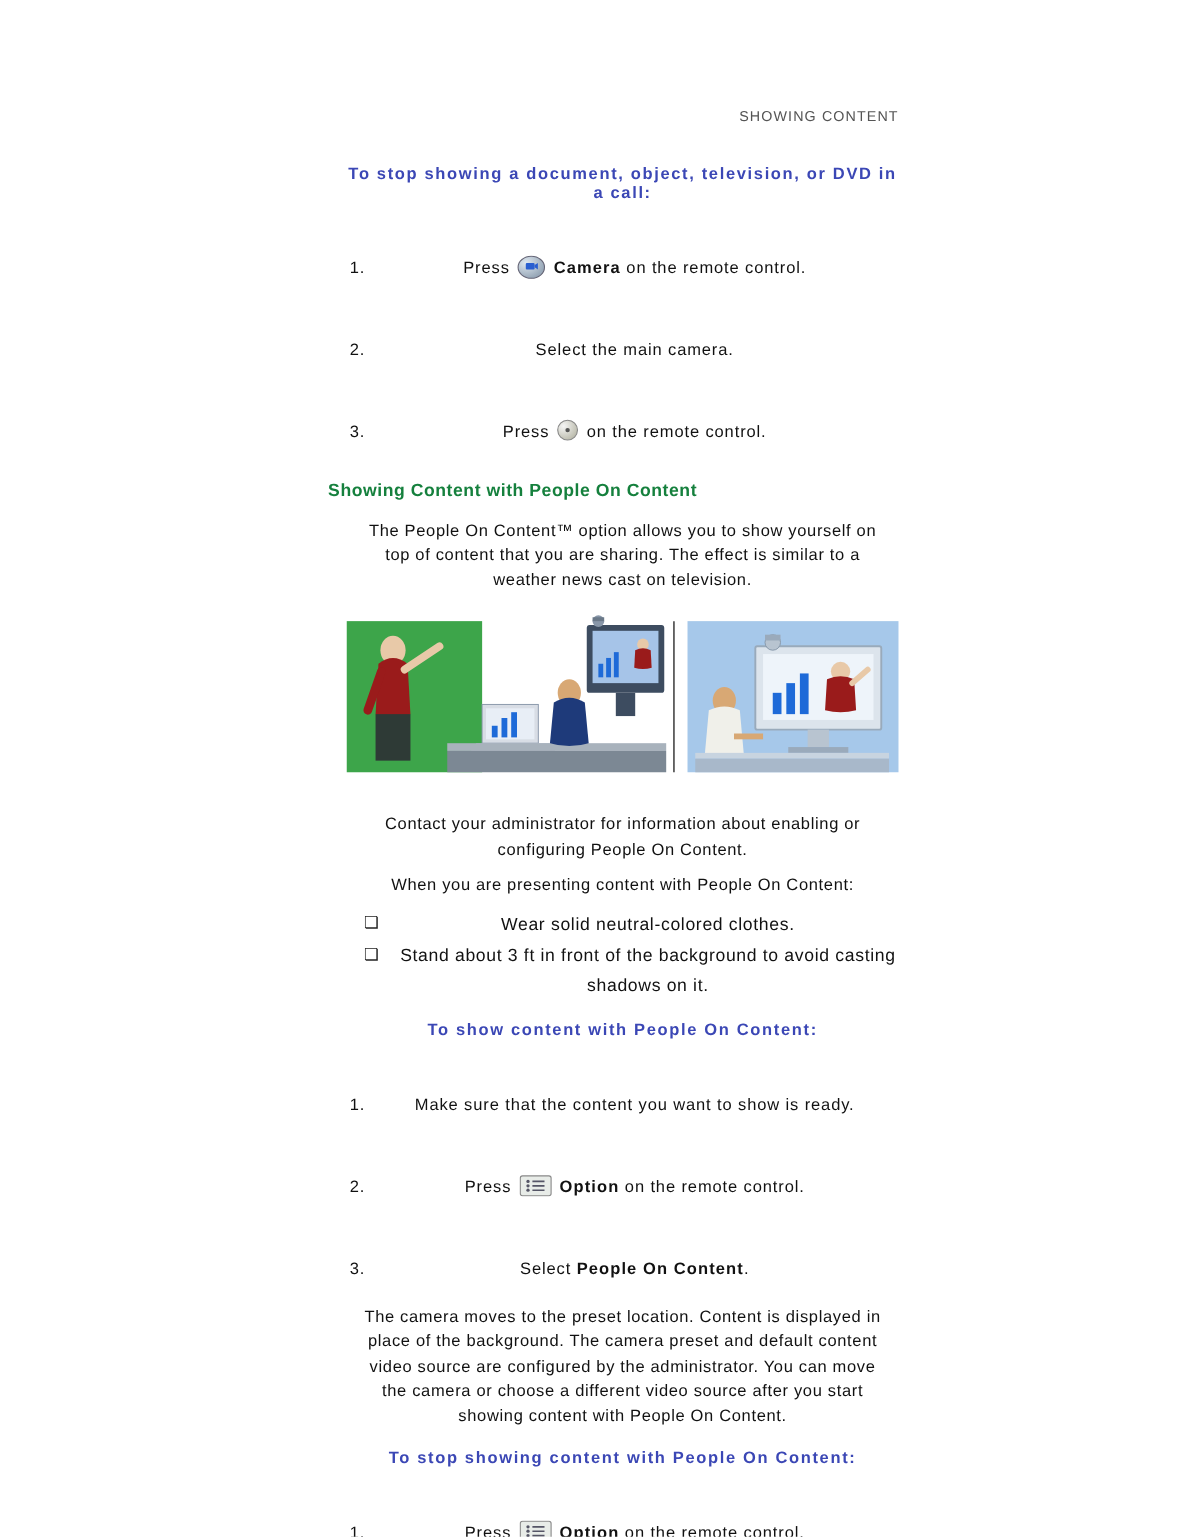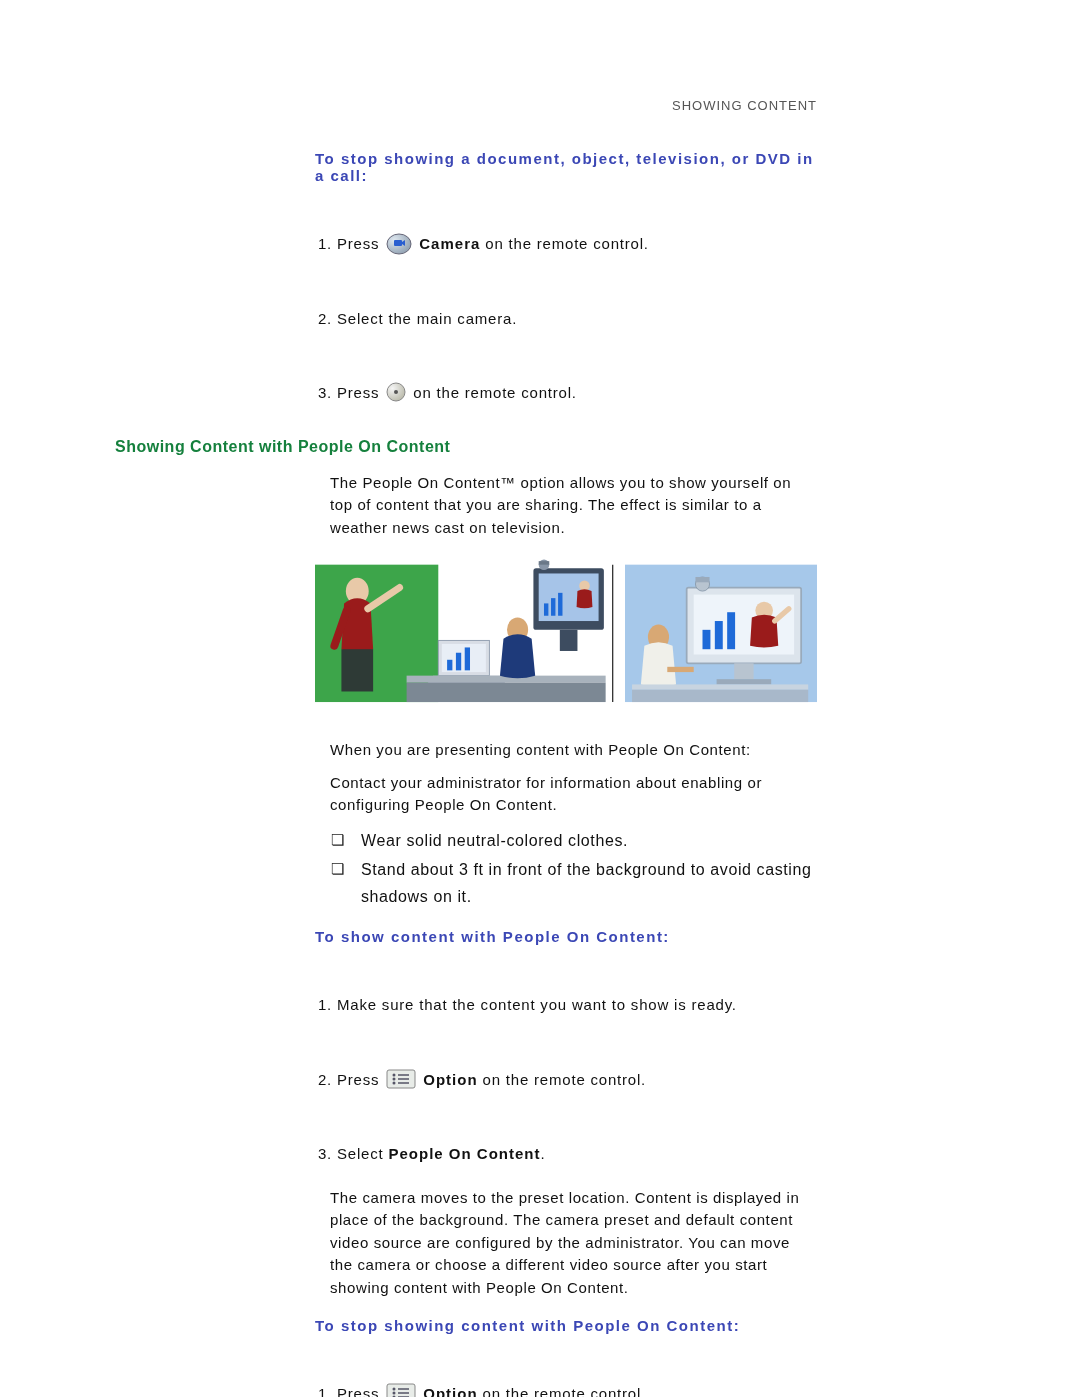--- a/index.html
+++ b/index.html
@@ -10,20 +10,21 @@
     background: #ffffff;
     width: 1080px;
     height: 1397px;
     position: relative;
   }
   .page {
     position: relative;
     width: 932px;
     height: 1397px;
     padding: 90px 115px 36px 115px;
+    text-align: center;
   }
   .header-label {
     position: absolute;
     top: 98px;
     right: 115px;
     font-size: 13px;
     letter-spacing: 1px;
     font-variant: small-caps;
     color: #555;
   }
@@ -240,22 +241,22 @@
 
           <ellipse cx="390" cy="86" rx="12" ry="14" fill="#d8a874"></ellipse>
           <path d="M374 96 Q390 88 406 96 L410 140 Q390 146 370 140 Z" fill="#f0f0ea"></path>
           <rect x="400" y="120" width="30" height="6" fill="#d8a874"></rect>
 
           <rect x="360" y="140" width="200" height="6" fill="#c8d4e0"></rect>
           <rect x="360" y="146" width="200" height="14" fill="#a8b8ca"></rect>
         </svg>
       </div>
 
+      <div class="para">Contact your administrator for information about enabling or configuring People On Content.</div>
       <div class="para">When you are presenting content with People On Content:</div>
-      <div class="para">Contact your administrator for information about enabling or configuring People On Content.</div>
 
       <ul class="checklist">
         <li>Wear solid neutral-colored clothes.</li>
         <li>Stand about 3 ft in front of the background to avoid casting shadows on it.</li>
       </ul>
 
       <div class="blue-heading">To show content with People On Content:</div>
       <ol class="steps">
         <li>Make sure that the content you want to show is ready.</li>
         <li>

